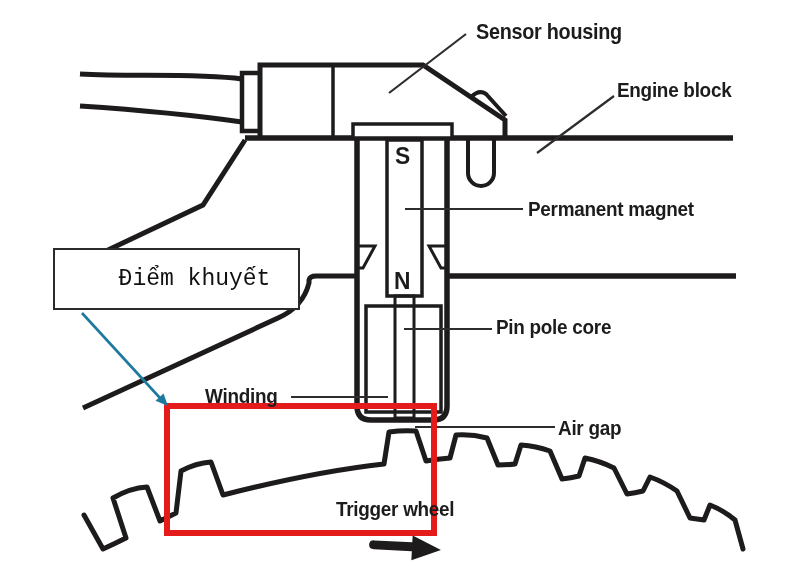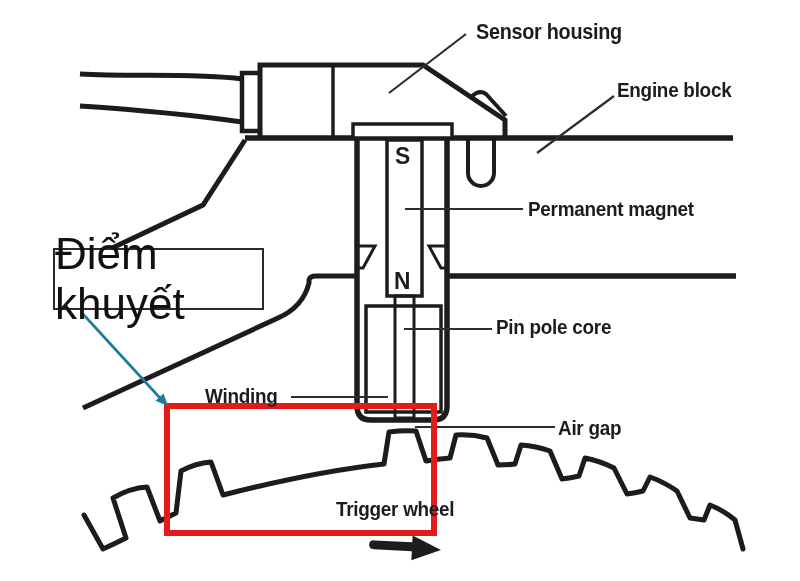--- a/index.html
+++ b/index.html
@@ -30,23 +30,24 @@
     transform:scaleX(0.95);
     transform-origin:left top;
     line-height:1;
   }
   .callout-box{
     position:absolute;
     left:53px;top:248px;width:207px;height:58px;
     background:#fff;
     border:2px solid #2b2b2b;
     display:flex;align-items:center;justify-content:center;
-    font-family:Liberation Sans, sans-serif;
-    font-size:44px;
+    font-family:Liberation Mono, monospace;
+    font-size:23px;
     color:#111;
+    padding-left:36px;
   }
   #lbl-sensor-housing{left:476px;top:21px;font-size:22px;}
   #lbl-engine-block{left:617px;top:79px;font-size:21px;}
   #lbl-permanent-magnet{left:528px;top:198px;font-size:21px;}
   #lbl-pin-pole-core{left:496px;top:316px;font-size:21px;}
   #lbl-winding{left:205px;top:385px;font-size:21px;}
   #lbl-air-gap{left:558px;top:417px;font-size:21px;}
   #lbl-trigger-wheel{left:336px;top:498px;font-size:21px;}
   #pole-s{left:395px;top:144px;}
   #pole-n{left:394px;top:269px;}

